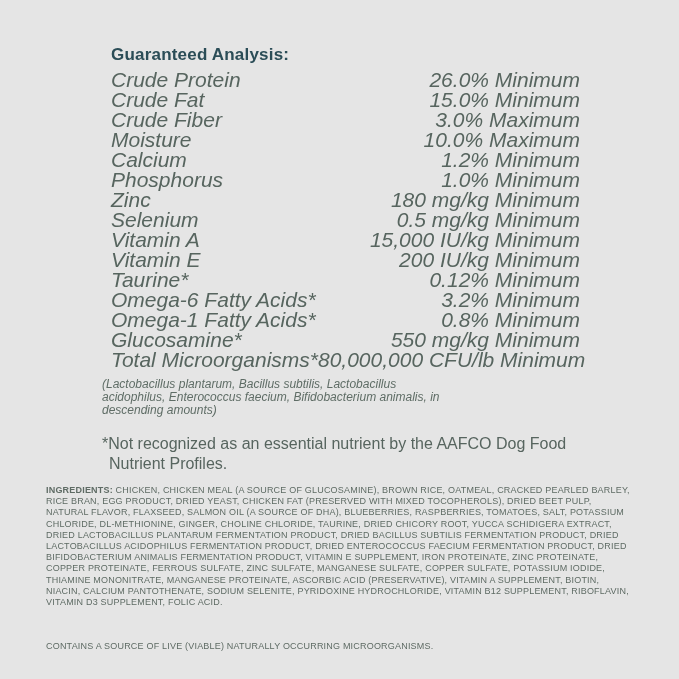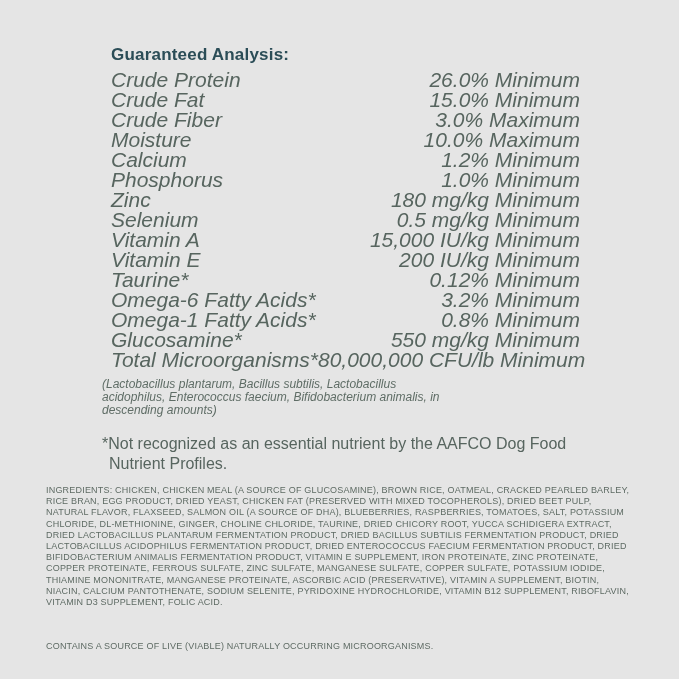--- a/index.html
+++ b/index.html
@@ -63,21 +63,21 @@
   .ingredients {
     position: absolute;
     left: 46px;
     top: 485px;
     width: 590px;
     font-size: 9px;
     line-height: 11.2px;
     letter-spacing: 0.2px;
     color: #5e6b64;
   }
-  .ingredients .ing-label { font-weight: normal; }
+  .ingredients .ing-label { font-weight: bold; }
   .contains {
     position: absolute;
     left: 46px;
     top: 641px;
     width: 590px;
     font-size: 9px;
     line-height: 11px;
     letter-spacing: 0.2px;
     color: #5e6b64;
   }

